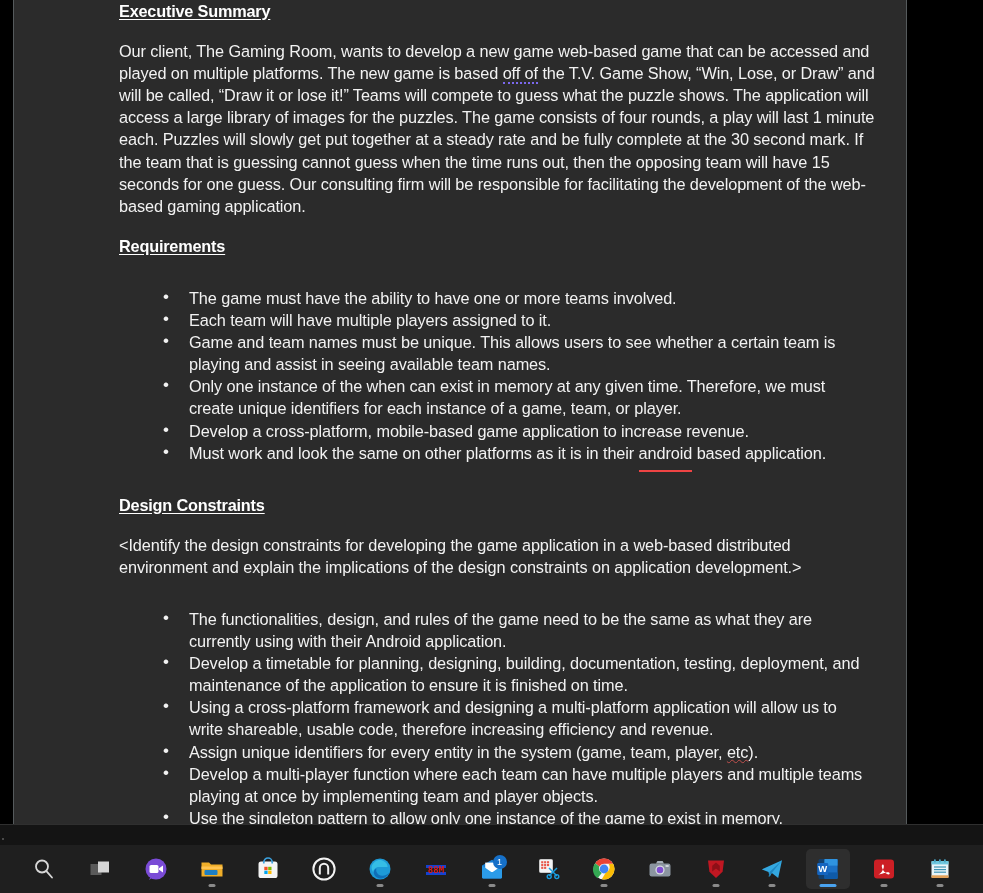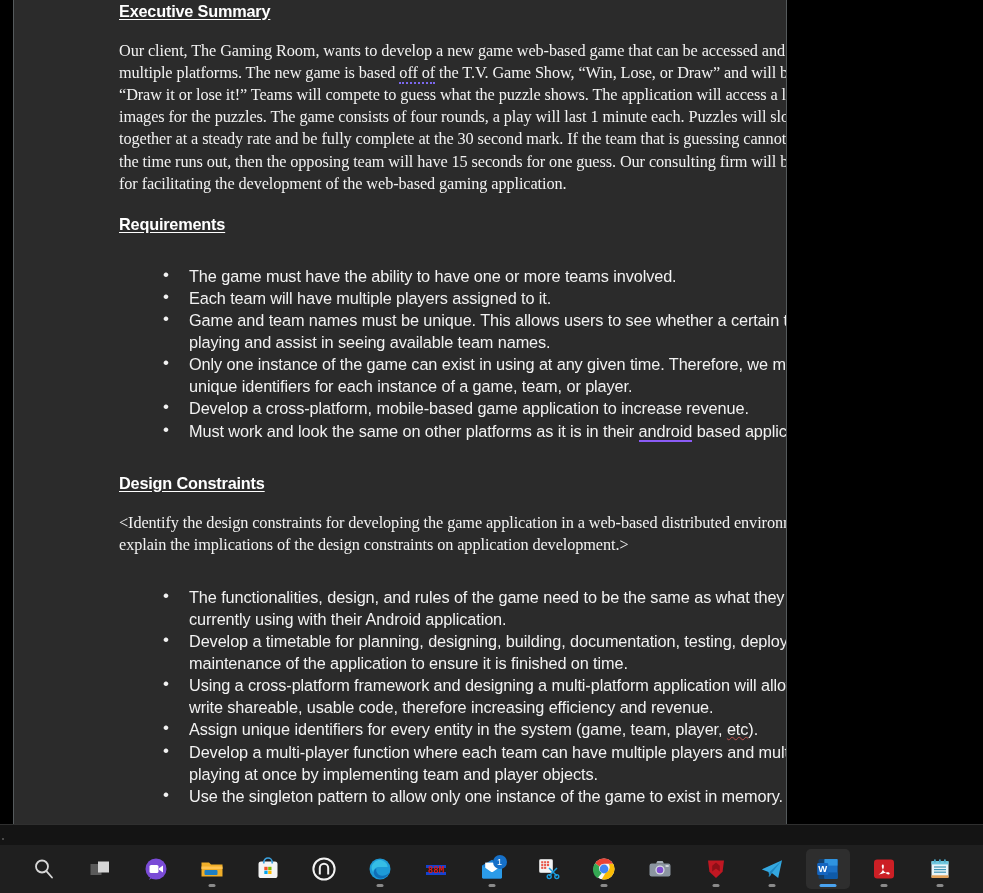--- a/index.html
+++ b/index.html
@@ -10,21 +10,21 @@
     overflow: hidden;
   }
   #app { position: relative; width: 983px; height: 893px; background: #0e0e0e; }
 
   
   #doc-canvas {
     position: absolute; left: 0; top: 0; width: 983px; height: 824px;
     background: #000000;
   }
   #page {
-    position: absolute; left: 13px; top: 0; width: 774px; height: 824px;
+    position: absolute; left: 13px; top: 0; width: 894px; height: 824px;
     background: #2b2b2b;
     border-left: 1px solid #555a5c;
     border-right: 1px solid #555a5c;
     overflow: hidden;
   }
   #page-body {
     position: absolute; left: 105px; top: 0px; width: 760px;
     color: #f2f2f2;
     font-size: 16.3px;
     line-height: 22.1px;
@@ -35,21 +35,21 @@
     font-size: 16.3px;
     font-weight: bold;
     text-decoration: underline;
     text-underline-offset: 2px;
     letter-spacing: -0.2px;
     margin: 0;
     color: #ffffff;
   }
   .gap-sm { height: 18px; }
 
-  p.para { margin: 0; text-align: left; font-family: Liberation Serif, serif; }
+  p.para { margin: 0; text-align: left; }
 
   ul.bullets { list-style: none; margin: 12px; padding: 0; }
   ul.bullets > li {
     position: relative;
     padding-left: 58px;
     margin-bottom: 0px;
   }
   ul.bullets > li::before {
     content: "\2022";
     position: absolute;
@@ -61,22 +61,22 @@
 
   
   .sp-red {
     text-decoration: underline;
     text-decoration-color: #c0504d;
     text-decoration-style: wavy;
     text-decoration-thickness: 1px;
     text-underline-offset: 1px;
   }
   .sp-red-solid {
-    border-bottom: 2px solid #8b5cf6;
-    padding-bottom: 0px;
+    border-bottom: 2px solid #ef4444;
+    padding-bottom: 8px;
   }
   .gr-blue {
     border-bottom: 2px dotted #7b68ee;
     padding-bottom: 0px;
   }
 
   
   #status-strip {
     position: absolute; left: 0; top: 824px; width: 983px; height: 21px;
     background: #141414;
@@ -131,21 +131,21 @@
           <h2 class="heading">Executive Summary</h2>
           <div class="gap-sm"></div>
           <p class="para">Our client, The Gaming Room, wants to develop a new game web-based game that can be accessed and played on multiple platforms. The new game is based <span class="gr-blue">off of</span> the T.V. Game Show, “Win, Lose, or Draw” and will be called, “Draw it or lose it!” Teams will compete to guess what the puzzle shows. The application will access a large library of images for the puzzles.  The game consists of four rounds, a play will last 1 minute each. Puzzles will slowly get put together at a steady rate and be fully complete at the 30 second mark. If the team that is guessing cannot guess when the time runs out, then the opposing team will have 15 seconds for one guess. Our consulting firm will be responsible for facilitating the development of the web-based gaming application.</p>
           <div class="gap-sm"></div>
           <h2 class="heading">Requirements</h2>
           <div class="gap-sm"></div>
           <ul class="bullets">
             <li>The game must have the ability to have one or more teams involved.</li>
             <li>Each team will have multiple players assigned to it.</li>
             <li>Game and team names must be unique. This allows users to see whether a certain team is playing and assist in seeing available team names.</li>
-            <li>Only one instance of the game can exist in using at any given time. Therefore, we must create unique identifiers for each instance of a game, team, or player.</li>
+            <li>Only one instance of the when can exist in memory at any given time. Therefore, we must create unique identifiers for each instance of a game, team, or player.</li>
             <li>Develop a cross-platform, mobile-based game application to increase revenue.</li>
             <li>Must work and look the same on other platforms as it is in their <span class="sp-red-solid">android</span> based application.</li>
           </ul>
           <div class="gap-sm"></div>
           <h2 class="heading">Design Constraints</h2>
           <div class="gap-sm"></div>
           <p class="para">&lt;Identify the design constraints for developing the game application in a web-based distributed environment and explain the implications of the design constraints on application development.&gt;</p>
           <div class="gap-sm"></div>
           <ul class="bullets">
             <li>The functionalities, design, and rules of the game need to be the same as what they are currently using with their Android application.</li>

